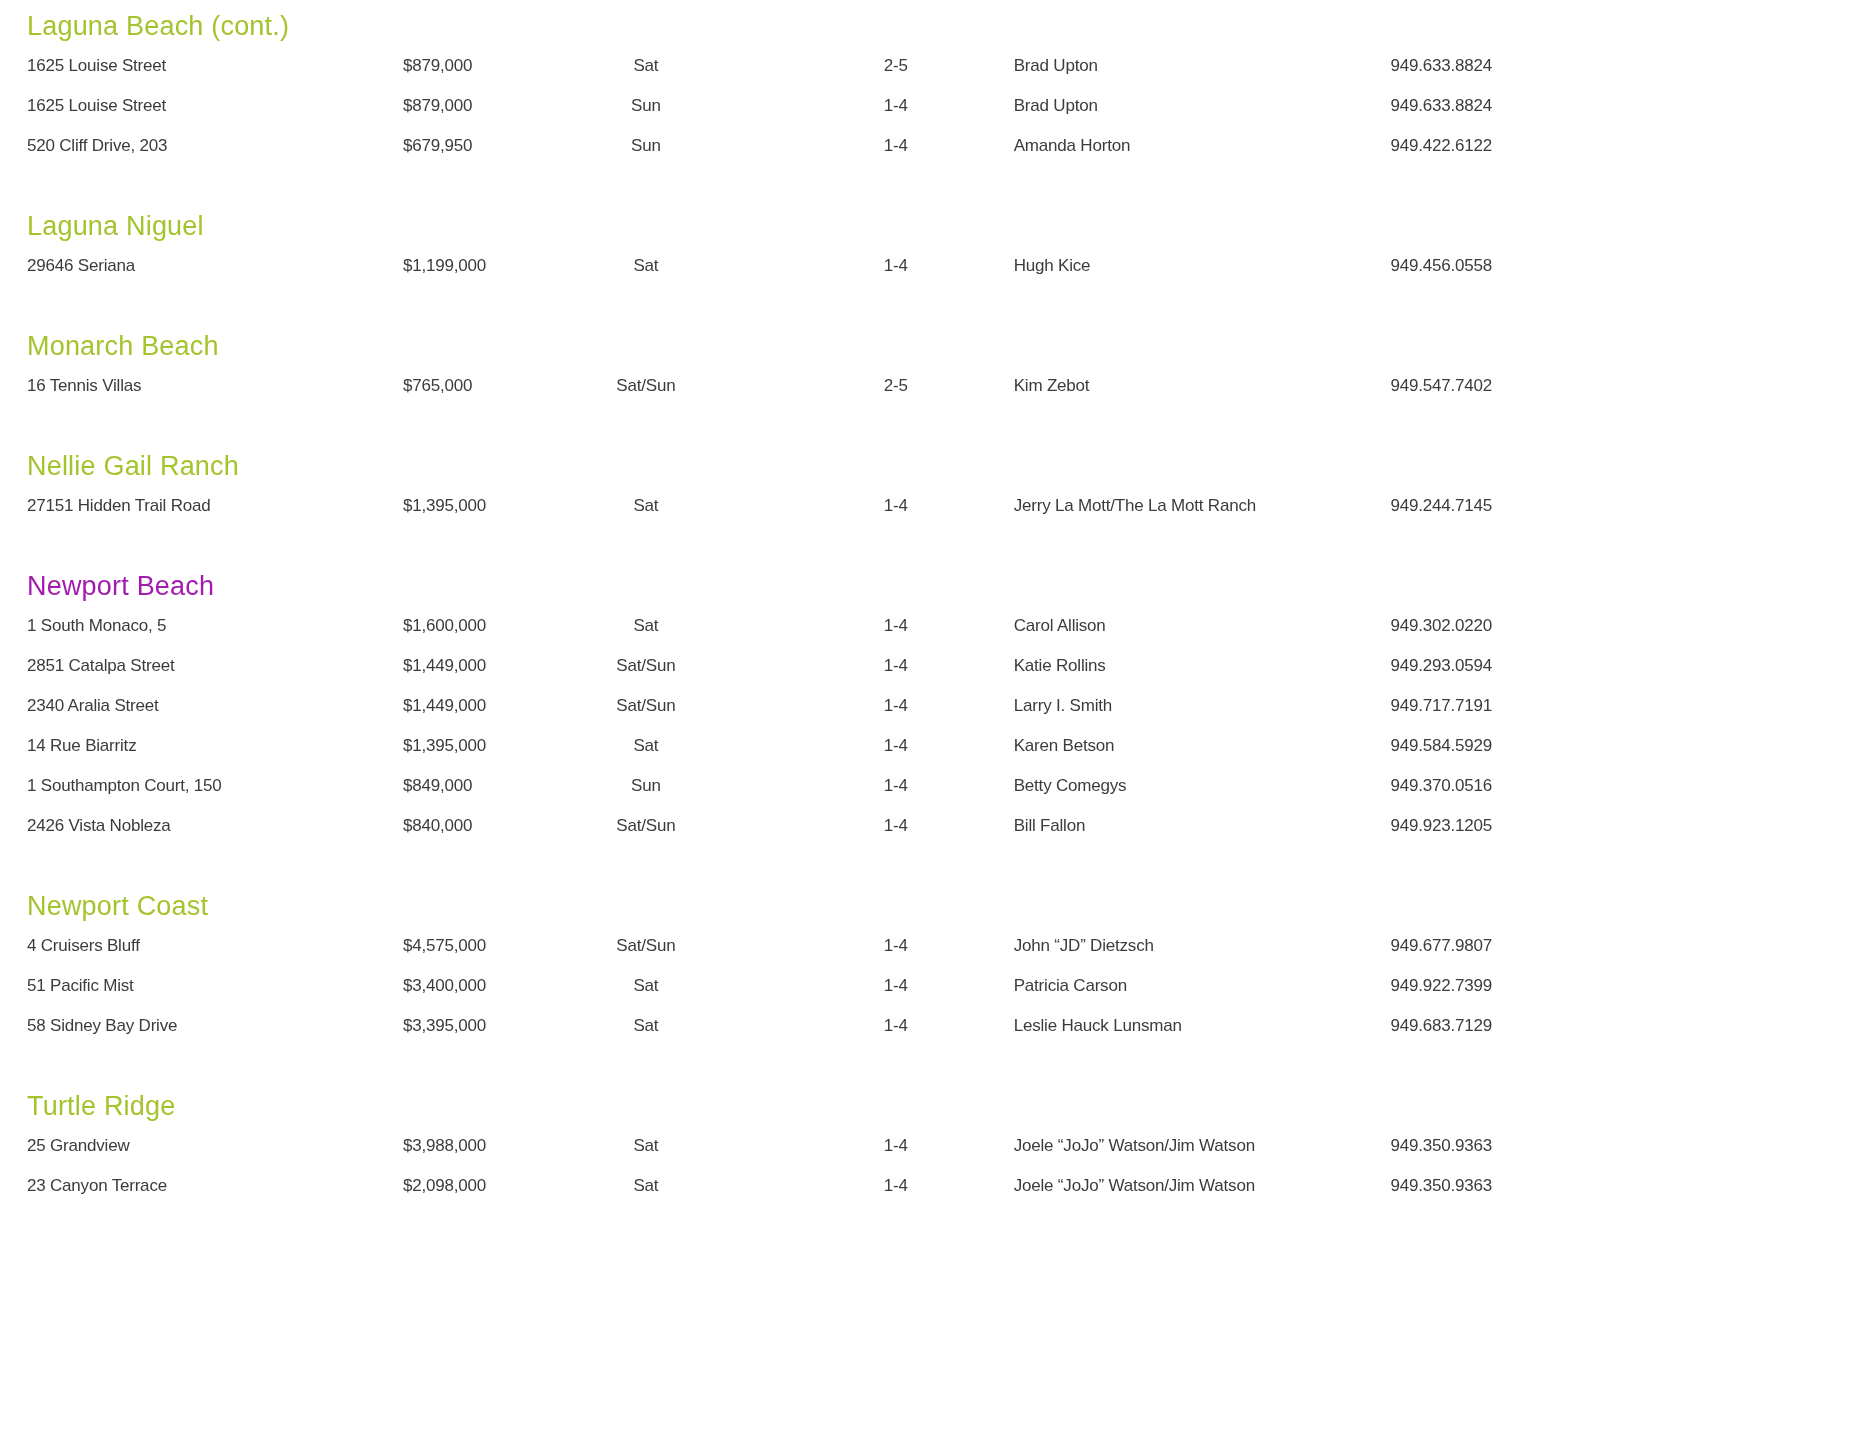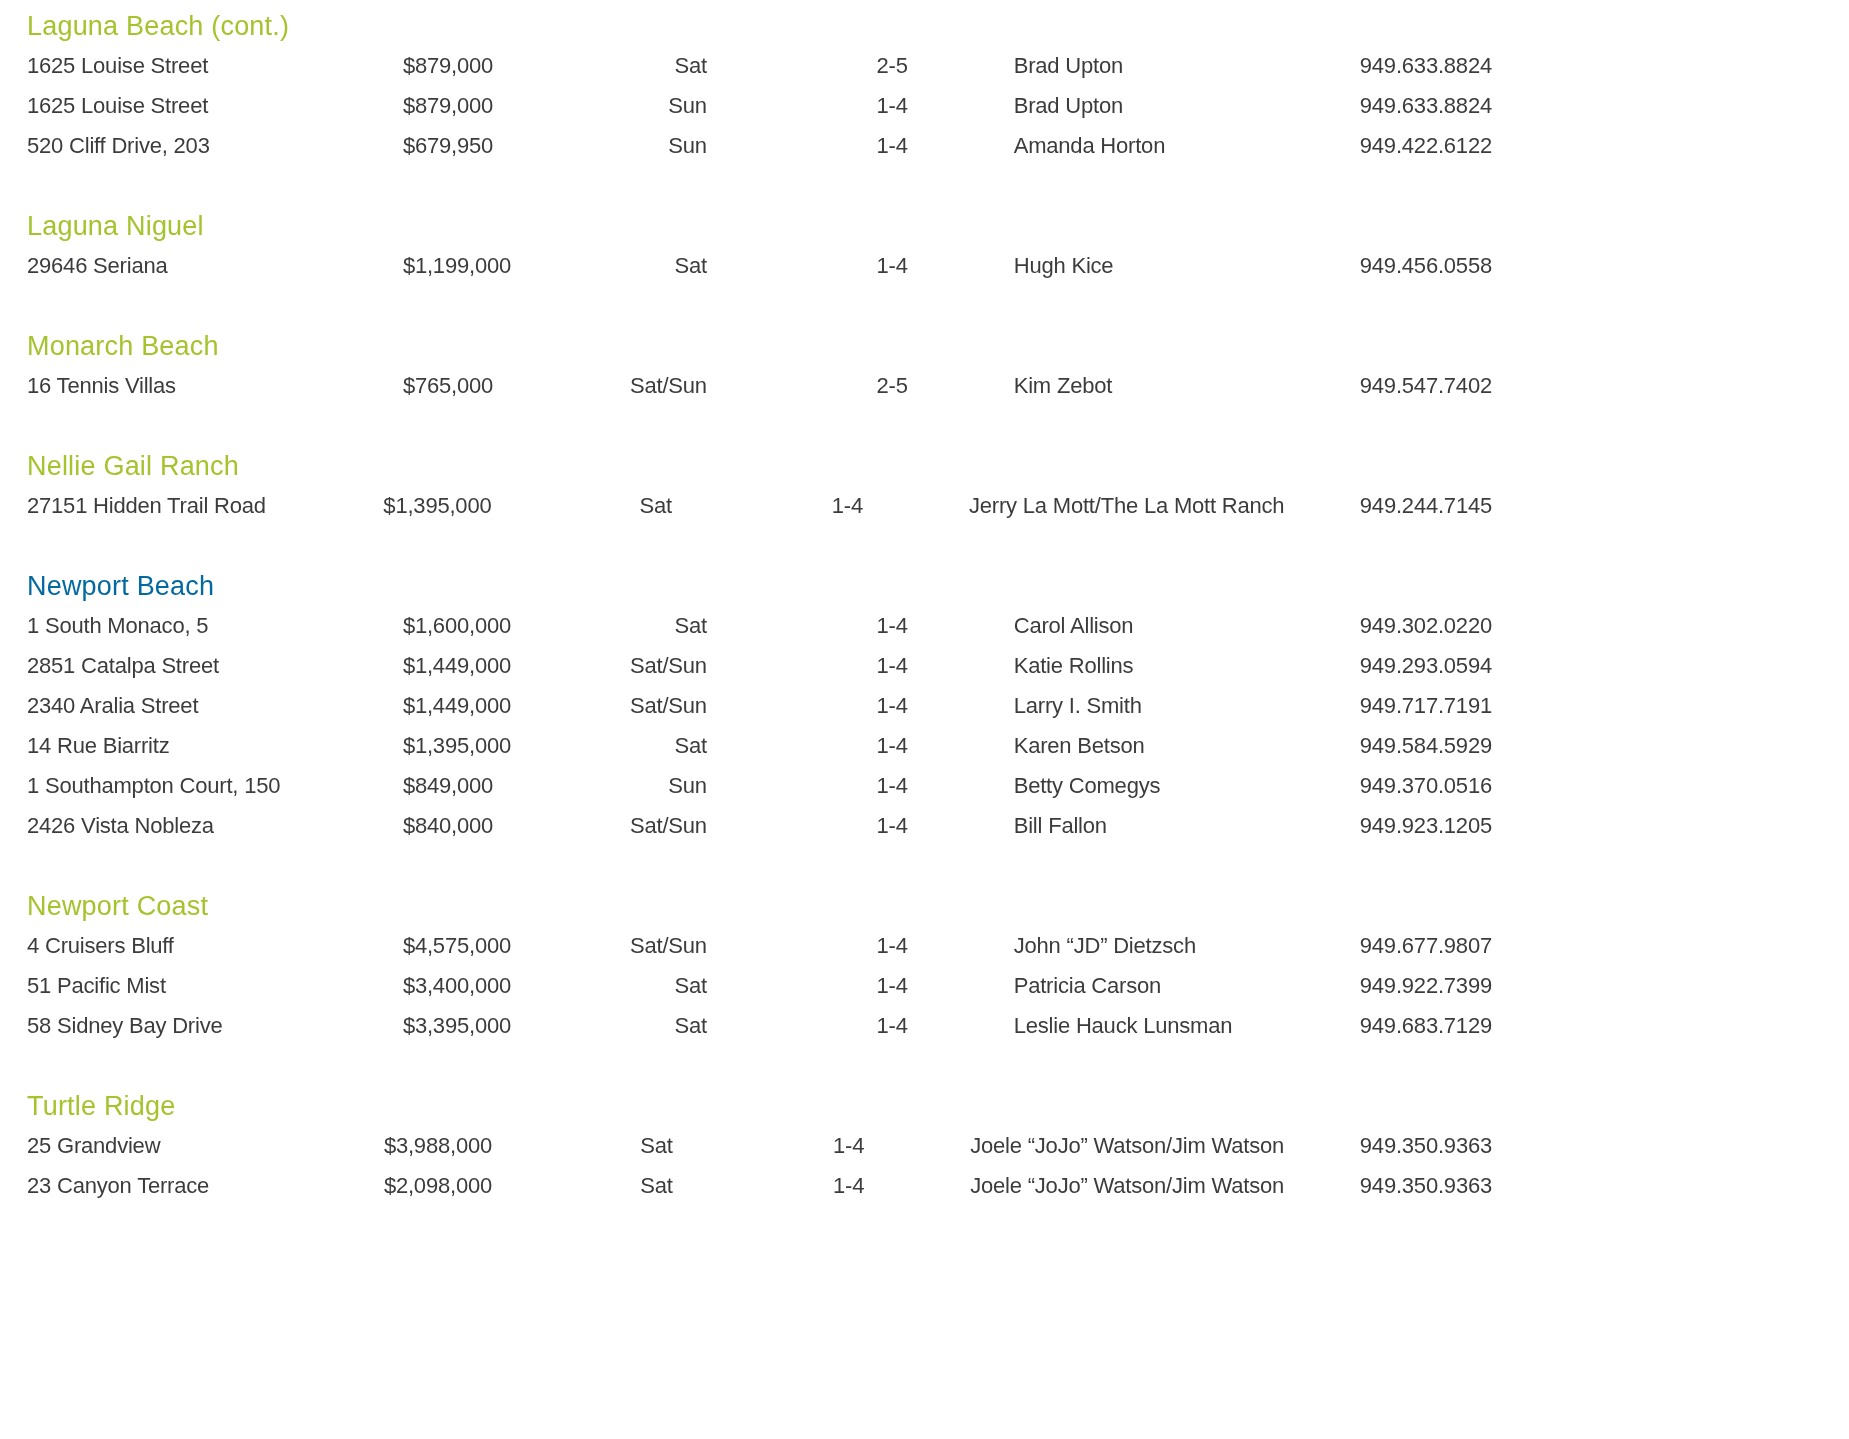--- a/index.html
+++ b/index.html
@@ -27,29 +27,29 @@
     line-height: 40px;
     font-size: 27px;
     font-weight: 400;
     letter-spacing: 0.2px;
     color: #a4c32c;
   }
   .row {
     display: flex;
     height: 40px;
     line-height: 40px;
-    font-size: 22px;
+    font-size: 17px;
     letter-spacing: -0.2px;
     white-space: nowrap;
     gap: 28px;
   }
   .cell { display: block; overflow: visible; }
   .cell.address { width: 479px; text-align: left; }
   .cell.price   { width: 212px; text-align: left; }
-  .cell.day     { width: 168px; text-align: right; }
+  .cell.day     { width: 168px; text-align: center; }
   .cell.time    { width: 238px; text-align: right; }
   .cell.agent   { width: 436px; text-align: left; padding-left: 78px; box-sizing: border-box; }
   .cell.phone   { width: 262px; text-align: right; }
 </style>
 </head>
 <body>
 
 <div class="page" id="page-root">
   <section class="section">
     <h2 class="section-title" style="color: rgb(164, 195, 44);">Laguna Beach (cont.)</h2>
@@ -119,21 +119,21 @@
     <span class="cell price">$1,395,000</span>
     <span class="cell day">Sat</span>
     <span class="cell time">1-4</span>
     <span class="cell agent">Jerry La Mott/The La Mott Ranch</span>
     <span class="cell phone">949.244.7145</span>
   </div>
 </div>
   </section>
 
   <section class="section">
-    <h2 class="section-title" style="color: #0369a1; margin-top: 25px;">Newport Beach</h2>
+    <h2 class="section-title" style="color: #a21caf; margin-top: 25px;">Newport Beach</h2>
     <div class="rows">
   <div class="row">
     <span class="cell address">1 South Monaco, 5</span>
     <span class="cell price">$1,600,000</span>
     <span class="cell day">Sat</span>
     <span class="cell time">1-4</span>
     <span class="cell agent">Carol Allison</span>
     <span class="cell phone">949.302.0220</span>
   </div>
 

